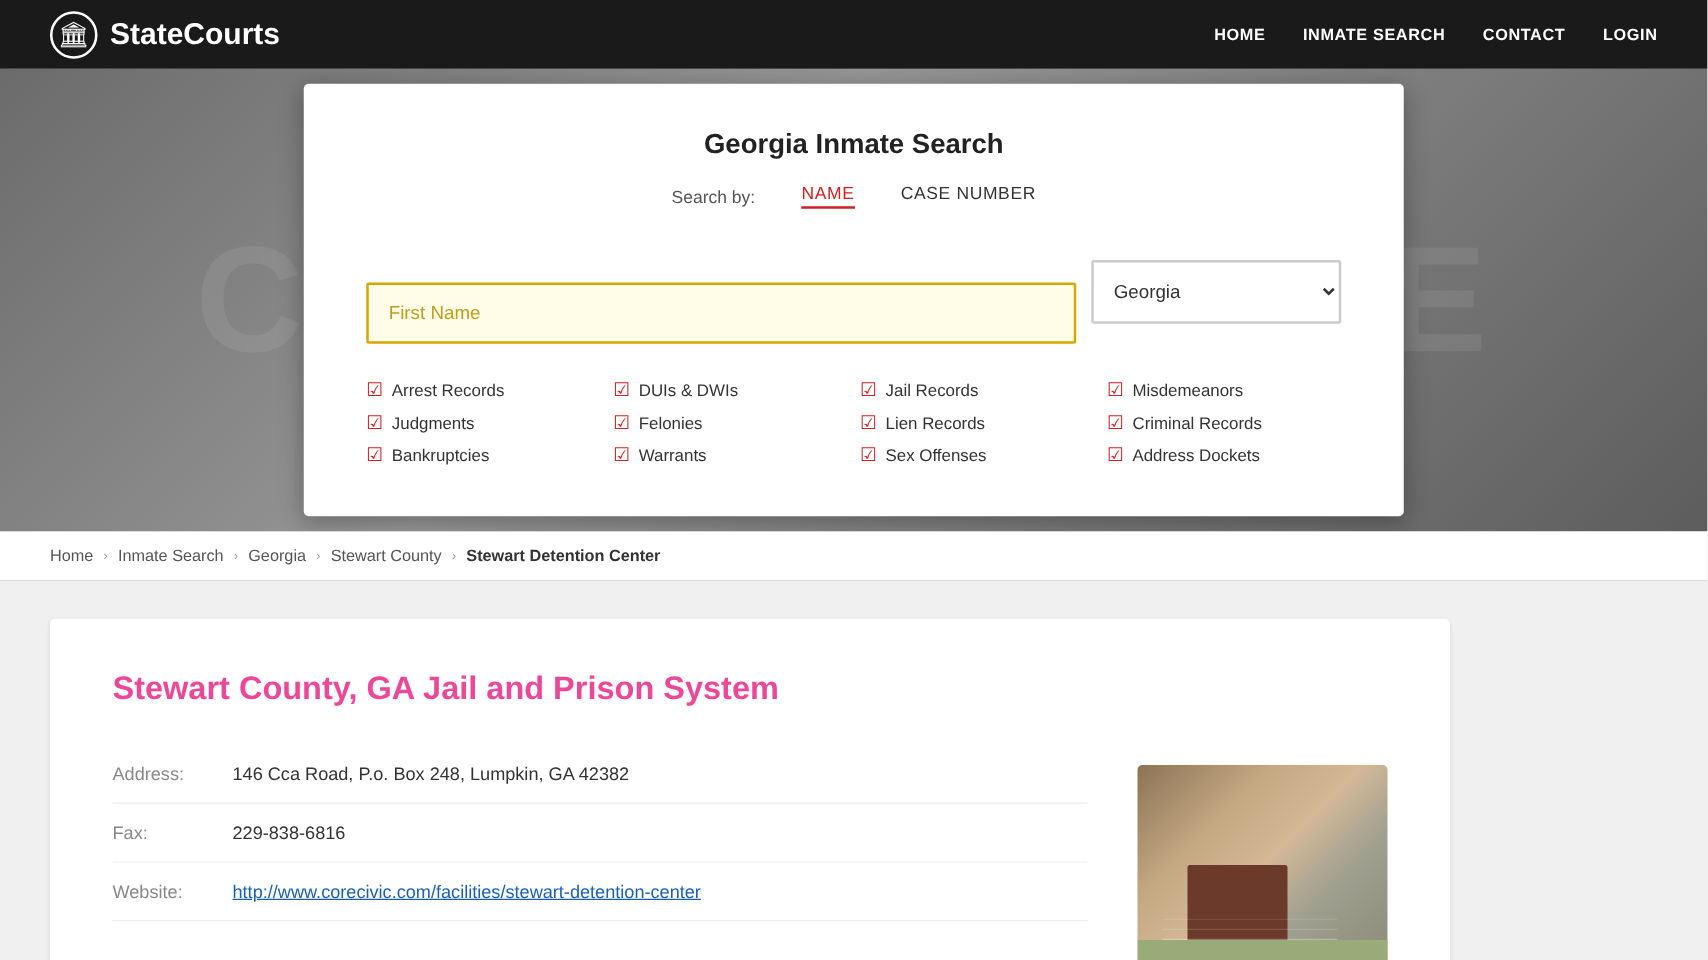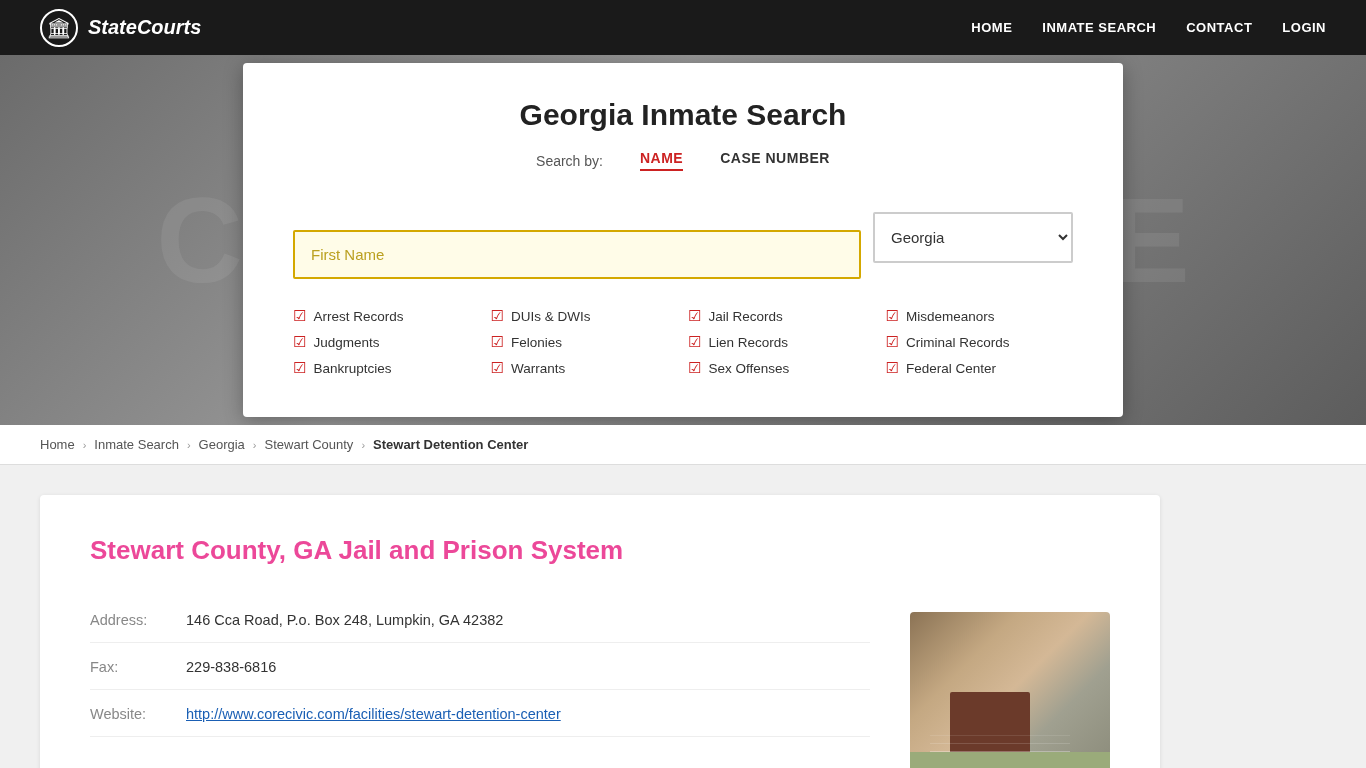--- a/index.html
+++ b/index.html
@@ -27,24 +27,23 @@
       width: 38px;
       height: 38px;
       border: 2px solid white;
       border-radius: 50%;
       display: flex;
       align-items: center;
       justify-content: center;
       font-size: 20px;
     }
     .logo-text {
-      font-size: 20px;
+      font-size: 24px;
       font-weight: bold;
       color: white;
-      font-style: italic;
     }
     .nav-links {
       display: flex;
       gap: 30px;
     }
     .nav-link {
       color: white;
       text-decoration: none;
       font-size: 13px;
       font-weight: bold;
@@ -87,39 +86,39 @@
       z-index: 5;
       background: white;
       border-radius: 4px;
       padding: 35px 50px 40px;
       width: 880px;
       max-width: 95%;
       box-shadow: 0 4px 20px rgba(0,0,0,0.3);
     }
     .search-card-title {
       text-align: center;
-      font-size: 30px;
+      font-size: 22px;
       font-weight: bold;
       color: #222;
       margin-bottom: 18px;
     }
     .search-by-row {
       display: flex;
       align-items: center;
       justify-content: center;
       gap: 37px;
       margin-bottom: 25px;
     }
     .search-by-label {
       color: #555;
       font-size: 14px;
     }
     .search-tab {
       font-size: 14px;
-      font-weight: bold;
+      font-weight: normal;
       letter-spacing: 0.5px;
       cursor: pointer;
       padding-bottom: 3px;
     }
     .search-tab.active {
       color: #cc2222;
       border-bottom: 2px solid #cc2222;
     }
     .search-tab.inactive {
       color: #333;
@@ -370,21 +369,21 @@
         <div class="check-item">
           <span class="check-icon">☑</span>
           <span>Warrants</span>
         </div>
         <div class="check-item">
           <span class="check-icon">☑</span>
           <span>Sex Offenses</span>
         </div>
         <div class="check-item">
           <span class="check-icon">☑</span>
-          <span>Federal Center</span>
+          <span>Address Dockets</span>
         </div>
       </div>
   </div>
 </section>
 
 <nav class="breadcrumb-bar" id="breadcrumb-bar">
 <a class="breadcrumb-link">Home</a>
     <span class="breadcrumb-sep">›</span>
     <a class="breadcrumb-link">Inmate Search</a>
     <span class="breadcrumb-sep">›</span>

